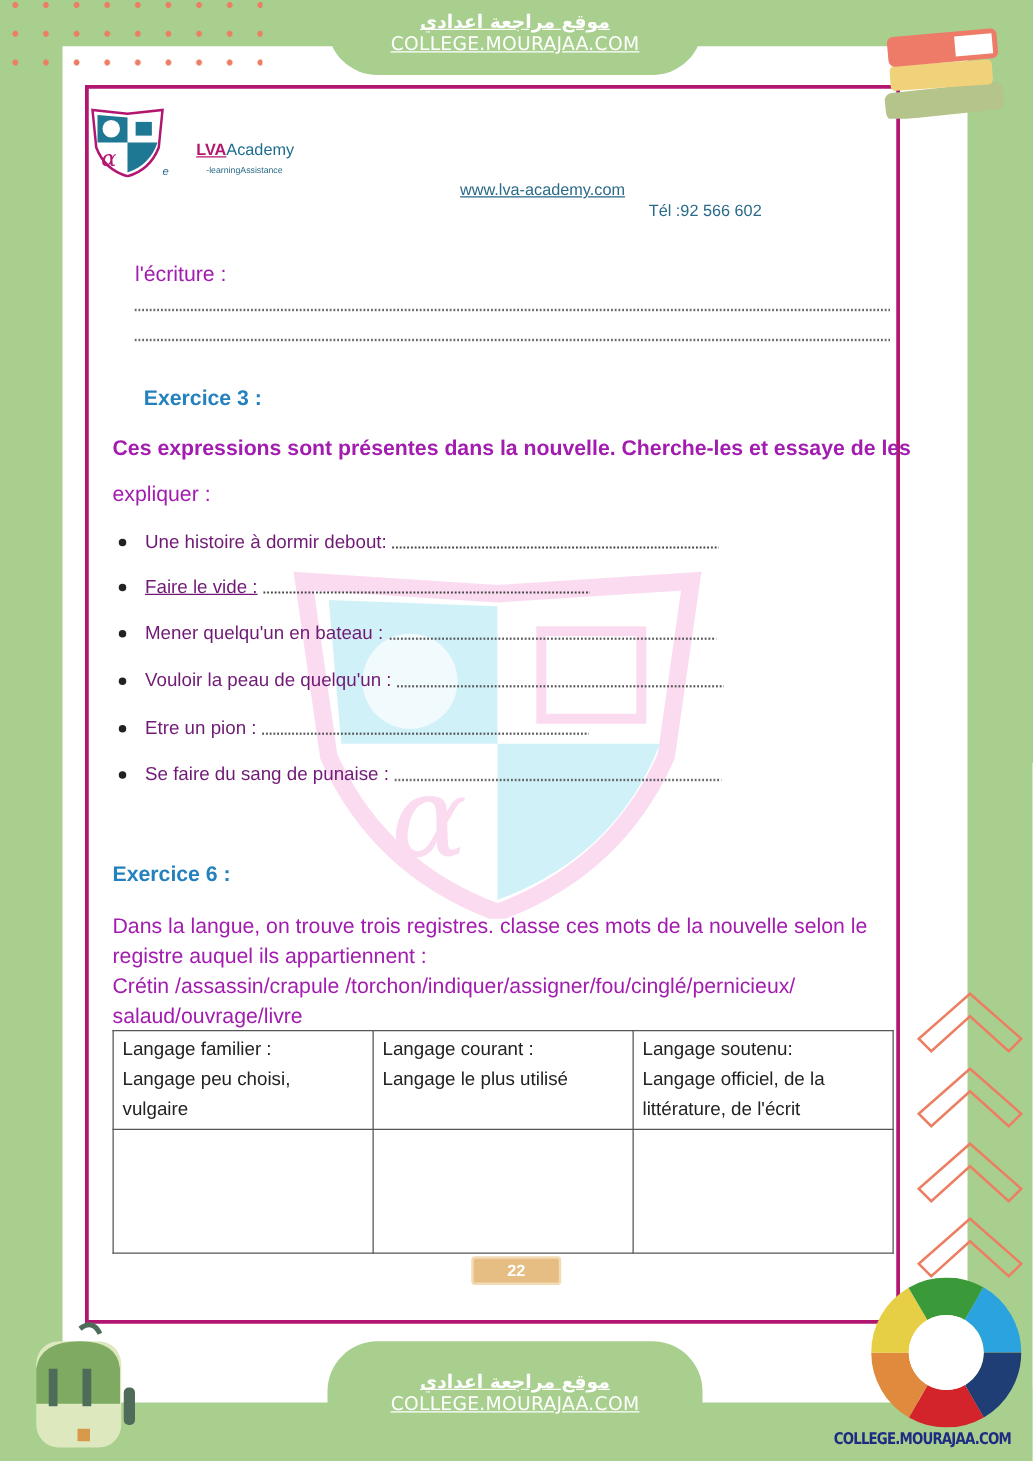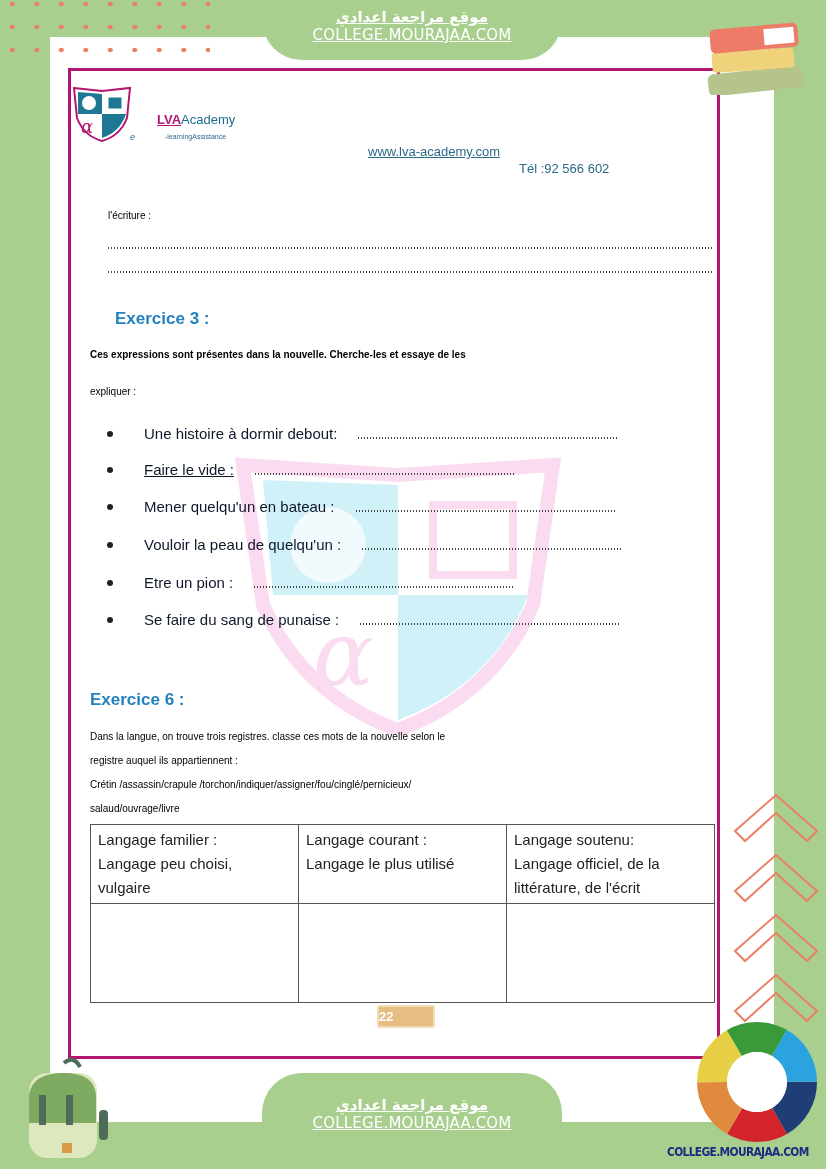--- a/index.html
+++ b/index.html
@@ -44,37 +44,37 @@
     .tab-bottom .arabic { margin-top: 23px; }
 
     .logo { position: absolute; left: 72px; top: 86px; width: 60px; height: 56px; }
     .brand { position: absolute; left: 157px; top: 112px; font-size: 13px; color: #1b6c8d; }
     .brand b { color: #b31670; text-decoration: underline; }
     .tagline { position: absolute; left: 165px; top: 133px; font-size: 7px; color: #2a6a88; }
     .e-letter { position: absolute; left: 130px; top: 132px; font-size: 9px; color: #2a6a88; font-style: italic; }
     .website { position: absolute; left: 368px; top: 144px; font-size: 13px; color: #2a6a88; text-decoration: underline; }
     .tel { position: absolute; left: 519px; top: 161px; font-size: 13px; color: #2a6a88; }
 
-    .txt { position: absolute; font-size: 10px; color: #000000; white-space: nowrap; }
+    .txt { position: absolute; font-size: 17px; color: #a21caf; white-space: nowrap; }
     .dotline { position: absolute; left: 107px; width: 605px; height: 2px;
       background-image: radial-gradient(circle, #444 0.7px, transparent 0.9px);
       background-size: 3px 2px; }
     .ex-title { position: absolute; left: 90px; font-size: 17px; font-weight: bold; color: #2381be; }
-    .bullet-item { position: absolute; left: 107px; font-size: 15px; color: #0f172a; white-space: nowrap; display: flex; align-items: center; gap: 16px; }
+    .bullet-item { position: absolute; left: 95px; font-size: 15px; color: #701a75; white-space: nowrap; display: flex; align-items: center; }
     .bullet { width: 6px; height: 6px; border-radius: 50%; background: #222; margin-right: 15px; }
     .fill { display: inline-block; height: 2px; margin-left: 4px; margin-top: 8px;
       background-image: radial-gradient(circle, #444 0.7px, transparent 0.9px);
       background-size: 3px 2px; }
 
     table.reg { position: absolute; left: 90px; top: 824px; width: 625px; border-collapse: collapse; font-size: 15px; }
     table.reg td { border: 1px solid #555; vertical-align: top; padding: 3px 7px; line-height: 24px; width: 33.3%; }
     table.reg tr.head td { height: 74px; }
     table.reg tr.body td { height: 99px; }
 
-    .pagenum { position: absolute; left: 377px; top: 1005px; width: 58px; height: 23px; background: #e6bd82; border: 2px solid #f3dbb6; border-radius: 3px; color: #fff; font-weight: bold; font-size: 13px; text-align: left; line-height: 19px; }
+    .pagenum { position: absolute; left: 377px; top: 1005px; width: 72px; height: 23px; background: #e6bd82; border: 2px solid #f3dbb6; border-radius: 3px; color: #fff; font-weight: bold; font-size: 13px; text-align: center; line-height: 19px; }
 
     .watermark { position: absolute; left: 233px; top: 455px; width: 330px; height: 280px; opacity: 0.35; pointer-events: none; }
 
     .chevrons { position: absolute; left: 733px; top: 793px; width: 86px; height: 240px; }
     .books { position: absolute; left: 700px; top: 10px; width: 110px; height: 85px; }
     .backpack { position: absolute; left: 14px; top: 1055px; width: 100px; height: 110px; }
     .wheel { position: absolute; left: 695px; top: 1022px; width: 125px; height: 120px; }
     .wheel-caption { position: absolute; left: 667px; top: 1144px; font-size: 13px; font-weight: bold; color: #1d2b82; font-family: "DejaVu Sans", sans-serif; letter-spacing: -0.8px; transform: scaleX(0.82); transform-origin: left; }
   </style>
 </head>

